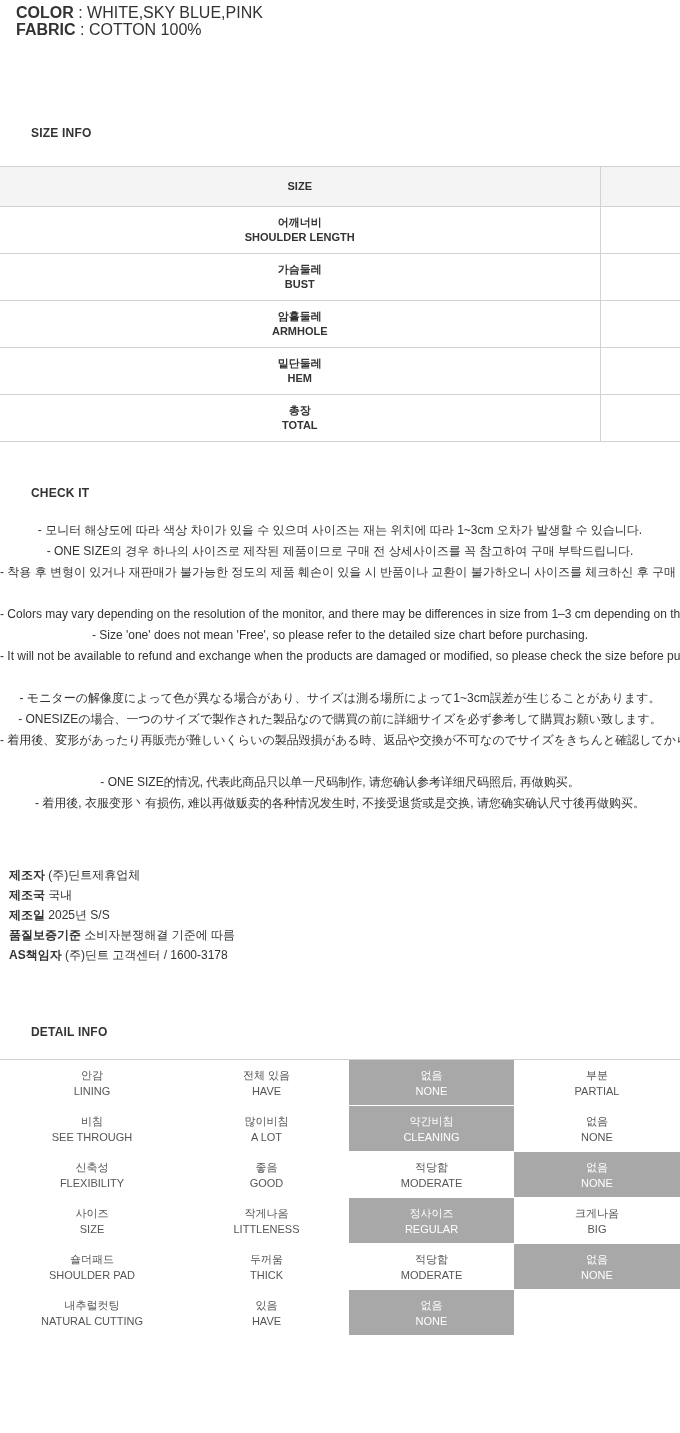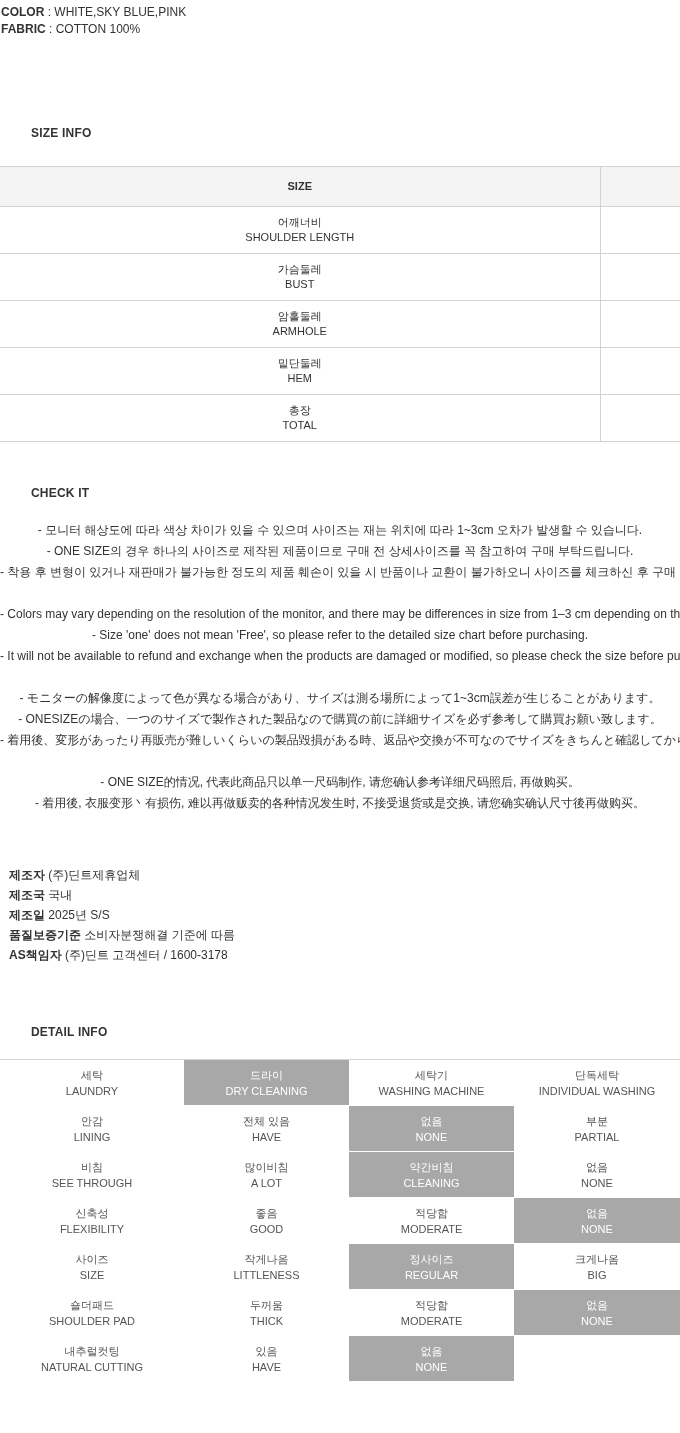--- a/index.html
+++ b/index.html
@@ -15,23 +15,23 @@
     font-size: 12px;
     overflow-x: hidden;
   }
   .page {
     width: 680px;
     position: relative;
   }
 
   
   .spec {
-    padding: 4px 0 0 1px;
+    padding: 4px 0 0 16px;
     line-height: 17px;
-    font-size: 12px;
+    font-size: 16px;
     color: #333;
   }
   .spec-row { white-space: nowrap; }
   .spec-key { font-weight: bold; color: #333; }
   .spec-val { color: #333; }
 
   
   .section-title {
     font-weight: bold;
     font-size: 12px;
@@ -63,21 +63,21 @@
     line-height: 15px;
     padding: 8px 0;
     color: #333;
   }
   table.size-table th {
     background: #f4f4f4;
     font-weight: bold;
     height: 40px;
   }
   table.size-table td.label {
-    font-weight: normal;
+    font-weight: bold;
     height: 40px;
   }
   table.size-table td.value {
     border-left: 1px solid #d2d2d2;
   }
   table.size-table th.value-head {
     border-left: 1px solid #d2d2d2;
   }
   .kr { display: block; }
   .en { display: block; }
@@ -259,38 +259,20 @@
 
   <table class="detail-table">
     <colgroup>
         <col style="width:184px">
         <col style="width:165px">
         <col style="width:165px">
         <col style="width:166px">
       </colgroup>
     <tbody>
 
-      <tr>
-        <td class="head">
-          <span class="kr">세탁</span>
-          <span class="en">LAUNDRY</span>
-        </td>
-        <td class="opt sel">
-          <span class="kr">드라이</span>
-          <span class="en">DRY CLEANING</span>
-        </td>
-        <td class="opt">
-          <span class="kr">세탁기</span>
-          <span class="en">WASHING MACHINE</span>
-        </td>
-        <td class="opt">
-          <span class="kr">단독세탁</span>
-          <span class="en">INDIVIDUAL WASHING</span>
-        </td>
-      </tr>
 
       <tr>
         <td class="head">
           <span class="kr">안감</span>
           <span class="en">LINING</span>
         </td>
         <td class="opt">
           <span class="kr">전체 있음</span>
           <span class="en">HAVE</span>
         </td>

